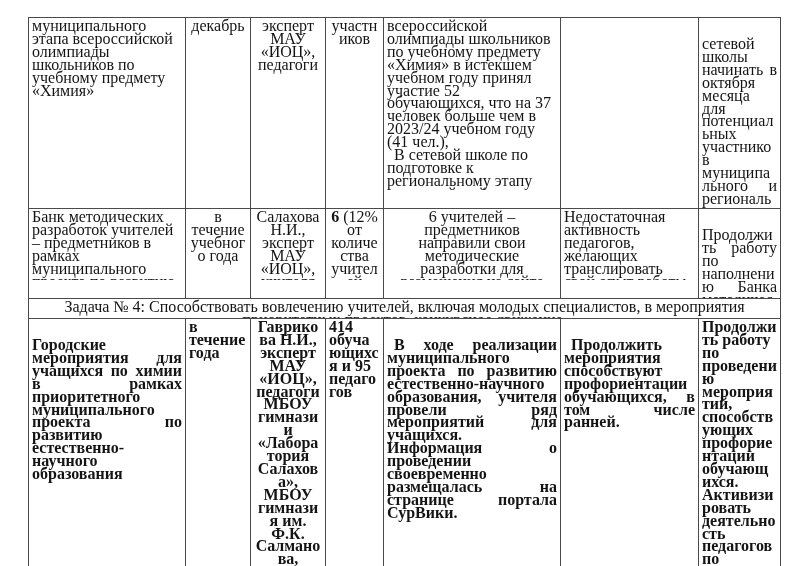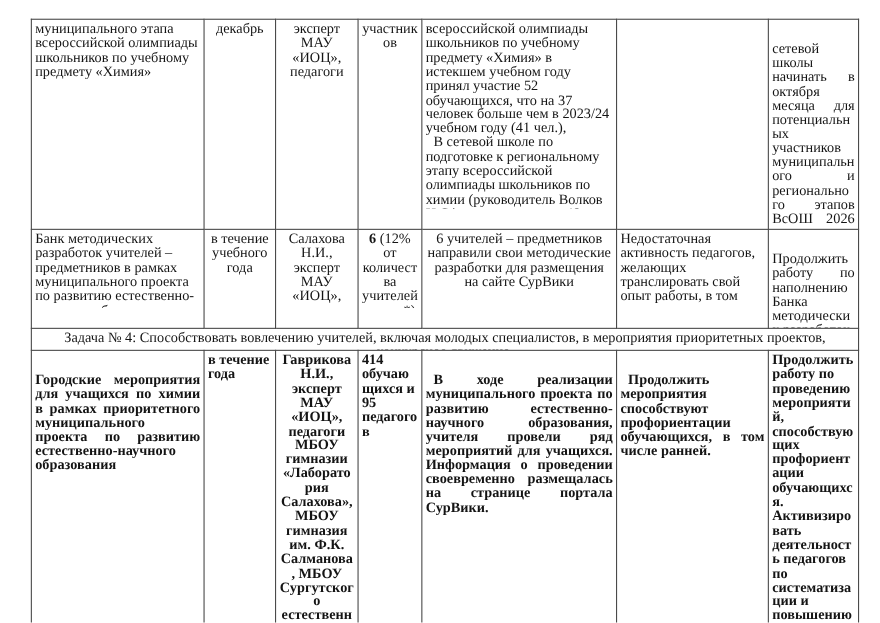--- a/index.html
+++ b/index.html
@@ -15,21 +15,21 @@
     position: absolute;
     left: 28px; top: 17px;
     width: 752px;
     border-collapse: collapse;
     table-layout: fixed;
   }
   td {
     border: 1px solid #4a4a4a;
     vertical-align: top;
     padding: 0;
-    font-size: 13px;
+    font-size: 16px;
     line-height: 12.9px;
   }
   .cw {
     padding: 2px 3px;
     overflow: hidden;
     overflow-wrap: break-word;
     word-wrap: break-word;
   }
   .r1 .cw   { height: 168px; }
   .r2 .cw   { height: 67px;  }

